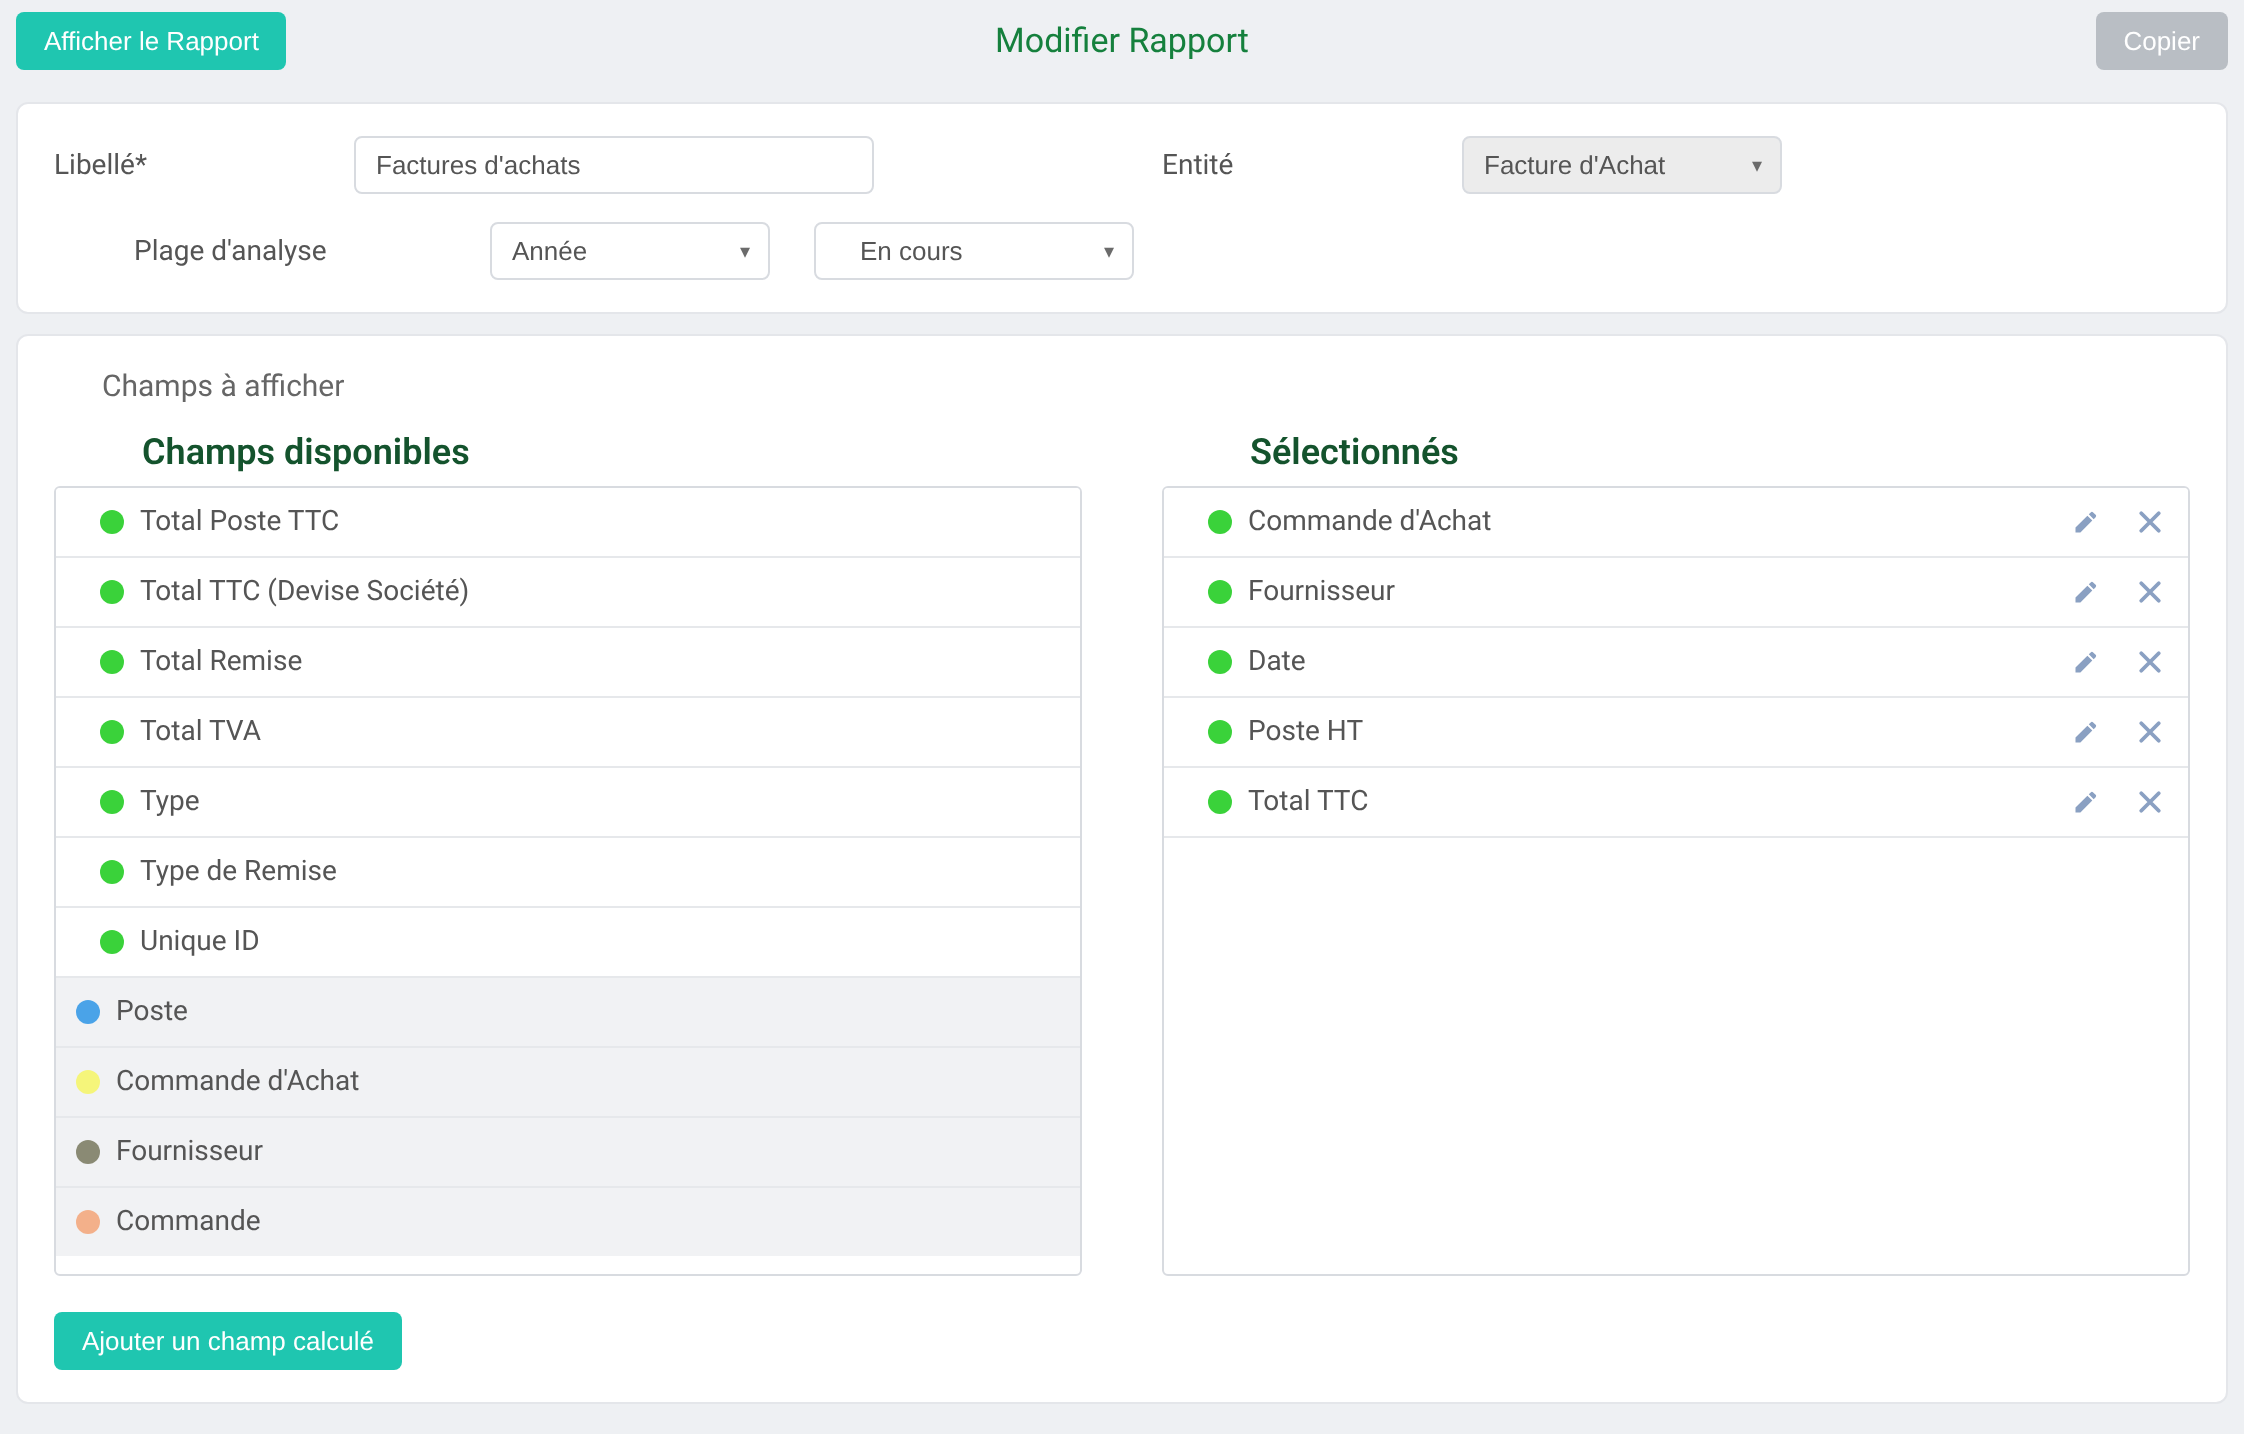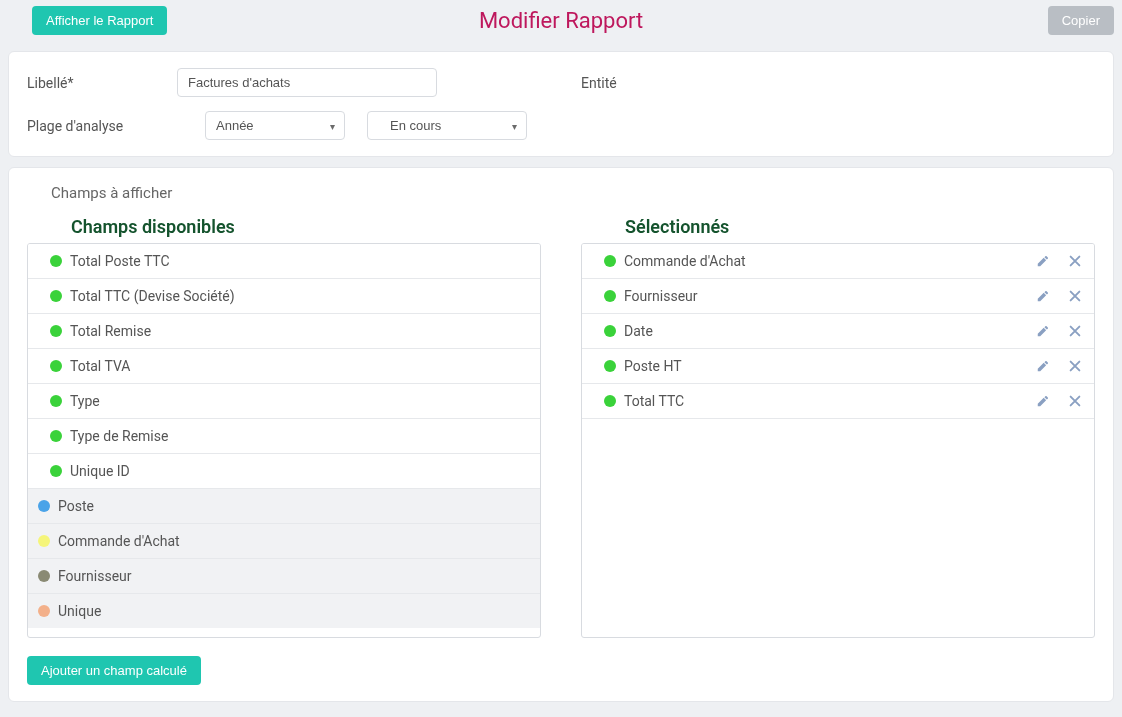--- a/index.html
+++ b/index.html
@@ -9,28 +9,27 @@
     color: #555;
     font-size: 14px;
     width: 1122px;
   }
   .topbar {
     display: flex;
     align-items: center;
     justify-content: space-between;
     padding: 6px 8px;
     background: #eef0f3;
-    margin-left: 24px;
   }
   .topbar-center-title {
     position: absolute;
     left: 0; right: 0;
     text-align: center;
-    font-size: 22px;
-    color: #be185d;
+    font-size: 17px;
+    color: #15803d;
     pointer-events: none;
   }
   .btn {
     display: inline-block;
     padding: 7px 14px;
     border: none;
     border-radius: 4px;
     font-size: 13px;
     cursor: pointer;
     color: #fff;
@@ -44,21 +43,21 @@
     border-radius: 6px;
     padding: 16px 18px;
     margin-top: 10px;
   }
   .form-row {
     display: flex;
     align-items: center;
     margin-bottom: 14px;
     gap: 6px;
   }
-  .form-row:last-child { margin-bottom: 0; }
+  .form-row:last-child { margin-bottom: 0; margin-left: 40px; }
   .label-cell {
     width: 150px;
     color: #555;
     font-size: 14px;
   }
   .input-text {
     width: 260px;
     padding: 6px 10px;
     border: 1px solid #d8dbe0;
     border-radius: 4px;
@@ -188,20 +187,25 @@
 <div class="page-wrap">
 
   <div class="panel">
     <div class="form-row-group">
       <div class="form-subrow" style="flex:1;">
         <span class="label-cell">Libellé*</span>
         <input type="text" class="input-text" value="Factures d'achats" style="">
       </div>
       <div class="form-subrow" style="flex:1;">
         <span class="label-cell">Entité</span>
+        <span class="select-wrap gray">
+          <select style="min-width:160px;">
+            <option>Facture d'Achat</option>
+          </select>
+        </span>
       </div>
     </div>
     <div class="form-row" style="margin-top:14px; margin-bottom:0;">
       <span class="label-cell">Plage d'analyse</span>
       <span style="width:16px;"></span>
       <span class="select-wrap">
         <select style="min-width:140px;">
           <option>Année</option>
         </select>
       </span>
@@ -256,21 +260,21 @@
             <div class="field-row section">
               <span class="dot dot-yellow"></span>
               <span>Commande d'Achat</span>
             </div>
             <div class="field-row section">
               <span class="dot dot-olive"></span>
               <span>Fournisseur</span>
             </div>
             <div class="field-row section">
               <span class="dot dot-orange"></span>
-              <span>Unique</span>
+              <span>Commande</span>
             </div>
           </div>
       </div>
       <div class="col">
         <div class="col-header">Sélectionnés</div>
         <div class="list-box no-scroll" id="selected-list">
             <div class="selected-row">
               <span class="dot dot-green"></span>
               <span class="label">Commande d'Achat</span>
               <span class="row-actions">

